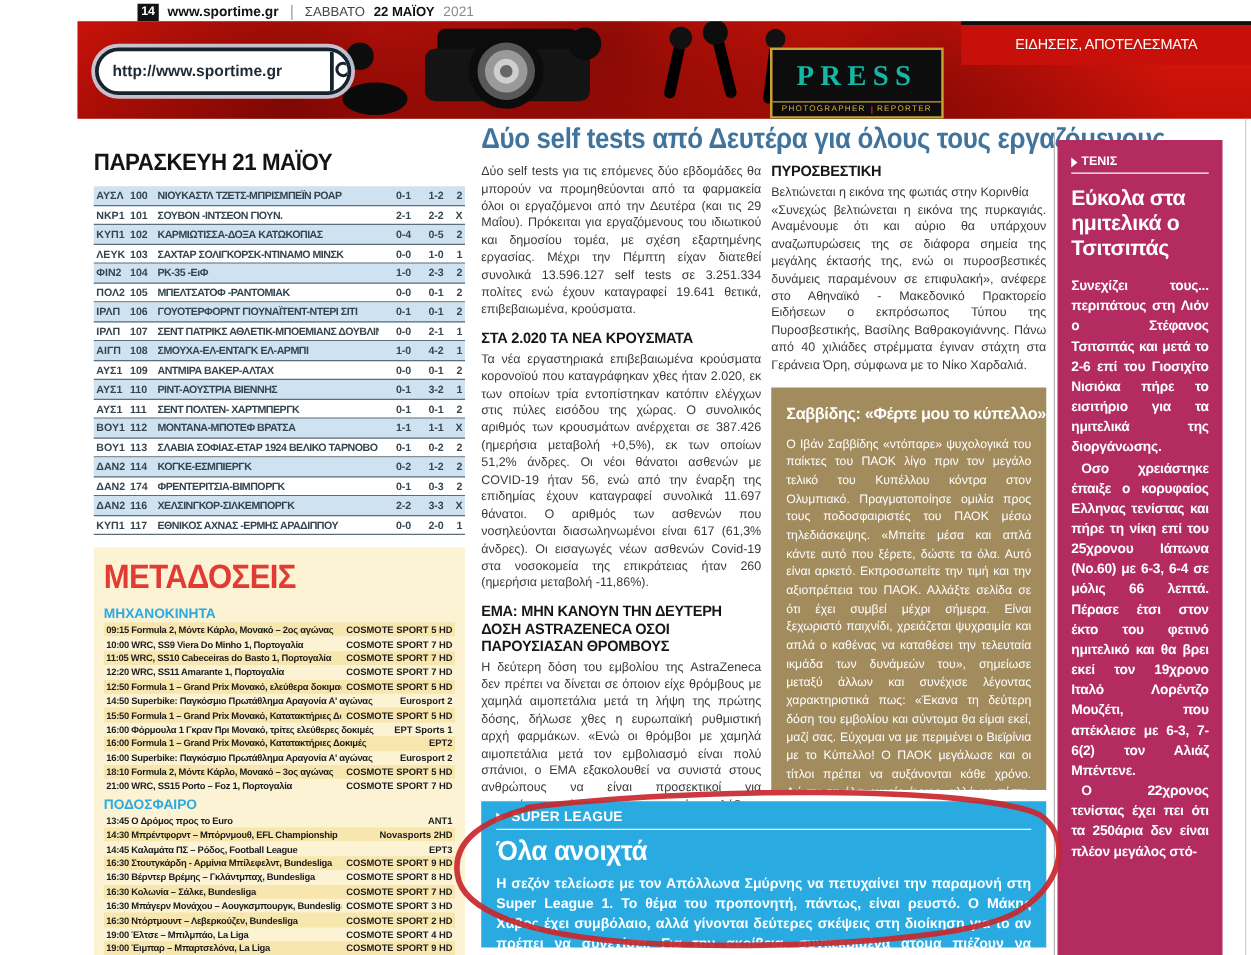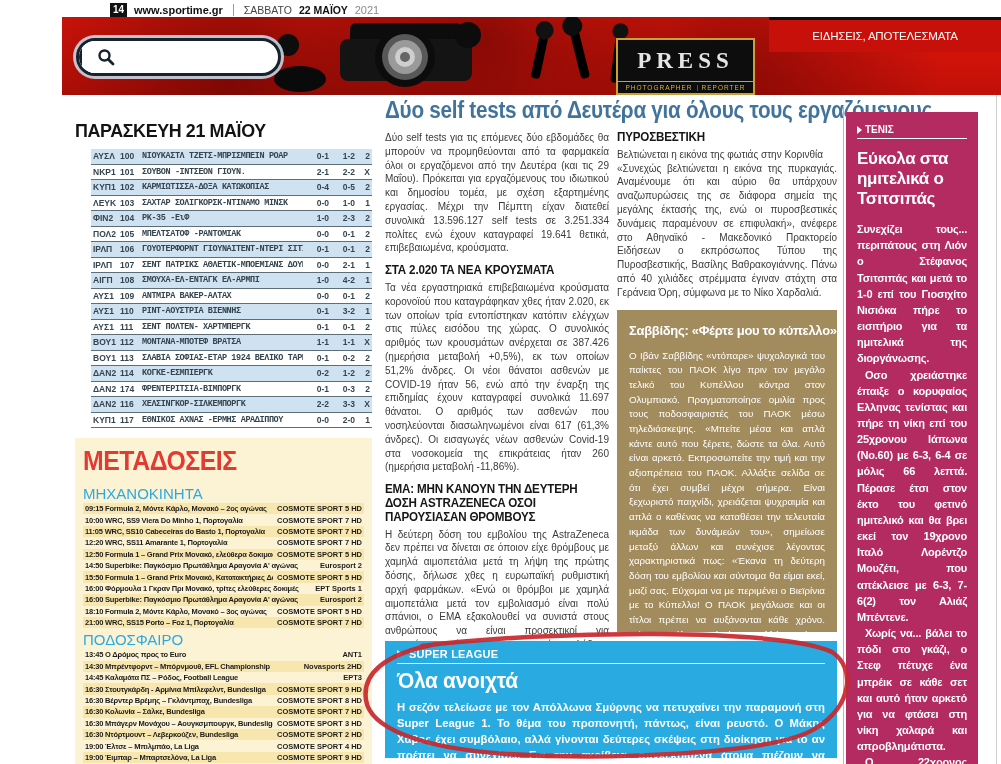--- a/index.html
+++ b/index.html
@@ -29,38 +29,38 @@
     display:flex; align-items:center; justify-content:center; padding:16px 10px; letter-spacing:-0.2px; z-index:4; }
   .search-pill { position:absolute; left:14px; top:21px; width:205px; height:38px; background:#fff;
     border:3px solid #16232e; border-radius:19px; box-shadow:0 0 0 3px rgba(205,224,238,.85);
     display:flex; align-items:stretch; overflow:hidden; z-index:3; }
   .search-url { flex:1; border:none; outline:none; font-family:inherit; font-size:12.5px; font-weight:bold; color:#1d2b36; padding-left:11px; background:transparent; }
   .search-btn { width:50px; border:none; border-left:3px solid #16232e; background:#fff; display:flex; align-items:center; justify-content:center; cursor:pointer; }
   .collage { position:absolute; left:210px; top:0; z-index:1; }
   .press-badge { position:absolute; right:246px; top:21px; width:139px; height:57px; background:#0d0d0d;
     border:2px solid #c9a136; z-index:2; display:flex; flex-direction:column; }
   .press-word { flex:1; display:flex; align-items:center; justify-content:center;
-    font-family:"Liberation Serif","DejaVu Serif",serif; font-size:23px; font-weight:bold; color:#e5e5e5; letter-spacing:5px; }
+    font-family:"Liberation Serif","DejaVu Serif",serif; font-size:23px; font-weight:bold; color:#14b8a6; letter-spacing:5px; }
   .press-sub { border-top:1px solid #c9a136; display:flex; align-items:center; justify-content:center; gap:4px;
     font-size:6.5px; color:#d9b13c; padding:2px 0; letter-spacing:1px; }
   .press-sub i { display:inline-block; width:1px; height:6px; background:#c22; }
 
   
   .results { position:absolute; left:75px; top:120px; width:297px; }
   .results h2 { font-size:19px; font-weight:bold; color:#131313; letter-spacing:-0.4px; transform:scaleX(0.94); transform-origin:0 0; margin-bottom:7px; }
-  .rrow { display:flex; align-items:center; height:15.5px; border-bottom:1px solid #5d6e79; font-size:8.5px; font-weight:bold; color:#35454f; padding:0 2px;margin-left:16px; }
+  .rrow { display:flex; align-items:center; height:15.5px; border-bottom:1px solid #5d6e79; font-size:8.5px; font-weight:bold; color:#35454f; padding:0 2px; }
   .rrow:nth-of-type(odd) { background:#cfe2f1; }
   .rlg { width:27px; } .rno { width:22px; }
-  .rmatch { flex:1; letter-spacing:-0.4px; white-space:nowrap; overflow:hidden;font-family:Liberation Mono, monospace; }
+  .rmatch { flex:1; letter-spacing:-0.4px; white-space:nowrap; overflow:hidden; }
   .rht,.rft { width:26px; text-align:right; } .rsign { width:15px; text-align:right; }
 
   
   .broadcasts { position:absolute; left:75px; top:438px; width:297px; height:326px; background:#fcf3d4; padding:6px 8px; overflow:hidden; }
   .broadcasts h2 { font-size:27px; font-weight:bold; color:#e23b33; letter-spacing:-0.5px; transform:scaleX(0.92); transform-origin:0 0; margin:2px 0 8px; }
-  .bsec-name { font-size:15px; font-weight:normal; color:#2baae2; margin:3px 0 1px; }
+  .bsec-name { font-size:11px; font-weight:bold; color:#2baae2; margin:3px 0 1px; }
   .brow { display:flex; align-items:center; height:11.4px; font-size:7.5px; font-weight:bold; color:#1c1c1c; padding:0 2px; }
   .blist .brow:nth-of-type(odd) { background:#f7e6ae; }
   .blist.phase-b .brow:nth-of-type(odd) { background:transparent; }
   .blist.phase-b .brow:nth-of-type(even) { background:#f7e6ae; }
   .bev { flex:1; white-space:nowrap; overflow:hidden; letter-spacing:-0.2px; }
   .bch { white-space:nowrap; text-align:right; padding-left:4px; }
 
   
   .a-title { position:absolute; left:385px; top:97px; width:512px; font-size:23px; font-weight:bold; color:#41749c;
     letter-spacing:-0.3px; transform:scaleX(0.9); transform-origin:0 0; white-space:nowrap; }
@@ -130,20 +130,21 @@
           <rect x="304" y="12" width="9" height="50" rx="4" fill="#000"></rect>
           <circle cx="308" cy="8" r="10" fill="#0d0d0d"></circle>
         </g>
       <g transform="rotate(7 345 42)">
           <rect x="341" y="20" width="8" height="46" rx="4" fill="#000"></rect>
           <circle cx="345" cy="14" r="8" fill="#111"></circle>
         </g>
     </svg>
     <div class="news-label">ΕΙΔΗΣΕΙΣ, ΑΠΟΤΕΛΕΣΜΑΤΑ</div>
     <div class="search-pill">
+      <input class="search-url" readonly="" value="http://www.sportime.gr" style="">
       <button class="search-btn">
         <svg width="18" height="18" viewBox="0 0 18 18">
           <circle cx="7.5" cy="7.5" r="5" fill="none" stroke="#16232e" stroke-width="2.4"></circle>
           <line x1="11.2" y1="11.2" x2="16" y2="16" stroke="#16232e" stroke-width="2.8" stroke-linecap="round"></line>
         </svg>
       </button>
     </div>
     <div class="press-badge">
       <div class="press-word">PRESS</div>
       <div class="press-sub">
@@ -360,20 +361,24 @@
         <div class="brow">
           <span class="bev">15:50 Formula 1 – Grand Prix Μονακό, Κατατακτήριες Δοκιμές</span>
           <span class="bch">COSMOTE SPORT 5 HD</span>
         </div>
 
         <div class="brow">
           <span class="bev">16:00 Φόρμουλα 1 Γκραν Πρι Μονακό, τρίτες ελεύθερες δοκιμές</span>
           <span class="bch">ΕΡΤ Sports 1</span>
         </div>
 
+        <div class="brow">
+          <span class="bev">16:00 Formula 1 – Grand Prix Μονακό, Κατατακτήριες Δοκιμές</span>
+          <span class="bch">ΕΡΤ2</span>
+        </div>
 
         <div class="brow">
           <span class="bev">16:00 Superbike: Παγκόσμιο Πρωτάθλημα Αραγονία Α' αγώνας</span>
           <span class="bch">Eurosport 2</span>
         </div>
 
         <div class="brow">
           <span class="bev">18:10 Formula 2, Μόντε Κάρλο, Μονακό – 3ος αγώνας</span>
           <span class="bch">COSMOTE SPORT 5 HD</span>
         </div>
@@ -476,23 +481,22 @@
   <div class="page-edge"></div>
 
   <div class="tennis">
     <div class="tn-kicker">
       <span class="tri-s"></span>
       <span>ΤΕΝΙΣ</span>
     </div>
     <h3>Εύκολα στα ημιτελικά ο Τσιτσιπάς</h3>
     <div>
 
-        <p class="tp">Συνεχίζει τους... περιπάτους στη Λιόν ο Στέφανος Τσιτσιπάς και μετά το 1-0 επί του Γιοσιχίτο Νισιόκα πήρε το εισιτήριο για τα ημιτελικά της διοργάνωσης.</p>
+        <p class="tp">Συνεχίζει τους... περιπάτους στη Λιόν ο Στέφανος Τσιτσιπάς και μετά το 2-6 επί του Γιοσιχίτο Νισιόκα πήρε το εισιτήριο για τα ημιτελικά της διοργάνωσης.</p>
 
         <p class="tp">Οσο χρειάστηκε έπαιξε ο κορυφαίος Ελληνας τενίστας και πήρε τη νίκη επί του 25χρονου Ιάπωνα (Νο.60) με 6-3, 6-4 σε μόλις 66 λεπτά. Πέρασε έτσι στον έκτο του φετινό ημιτελικό και θα βρει εκεί τον 19χρονο Ιταλό Λορέντζο Μουζέτι, που απέκλεισε με 6-3, 7-6(2) τον Αλιάζ Μπέντενε.</p>
 
-        <p class="tp">Χωρίς να... βάλει το πόδι στο γκάζι, ο Στεφ πέτυχε ένα μπρέικ σε κάθε σετ και αυτό ήταν αρκετό για να φτάσει στη νίκη χαλαρά και απροβλημάτιστα.</p>
 
         <p class="tp">Ο 22χρονος τενίστας έχει πει ότι τα 250άρια δεν είναι πλέον μεγάλος στό-</p>
       </div>
   </div>
 
 </div>
 
 </body></html>

